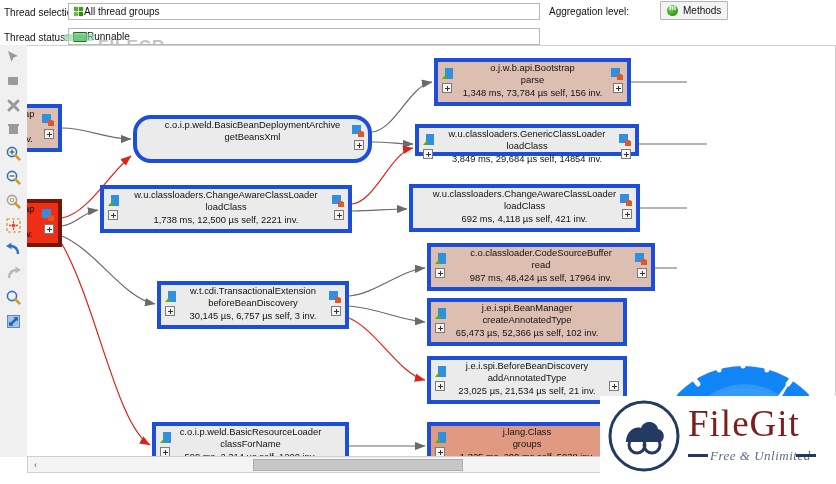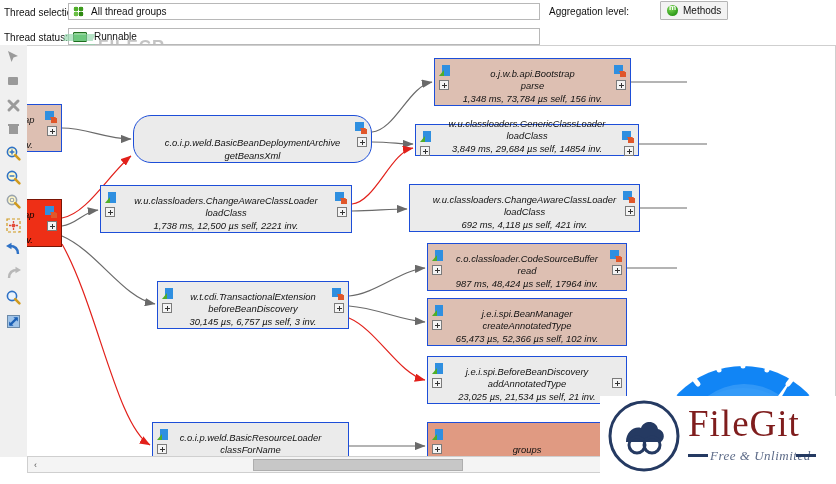--- a/index.html
+++ b/index.html
@@ -4,21 +4,21 @@
 <style>
   html,body{margin:0;padding:0;background:#fff;}
   body{width:836px;height:484px;font-family:"Liberation Sans",sans-serif;overflow:hidden;position:relative;}
 
   
   .topbar{position:absolute;left:0;top:0;width:836px;height:45px;background:#fff;}
   .frow{position:absolute;height:19px;display:flex;align-items:center;}
   .flabel{font-size:10px;color:#111;white-space:nowrap;}
   .fbox{border:1px solid #b8b8b8;background:#fff;height:17px;display:flex;align-items:center;
         padding:0 4px;box-sizing:border-box;font-size:10px;color:#111;}
-  .fbox .txt{margin-left:7px;}
+  .fbox .txt{margin-left:0;}
   .btnbox{border:1px solid #b5b5b5;background:#f3f3f3;height:19px;display:flex;align-items:center;
           padding:0 6px;box-sizing:border-box;font-size:10px;color:#111;border-radius:1px;}
 
   .ico-threads{width:11px;height:11px;background:
      radial-gradient(circle at 3px 3px,#4fae28 2.3px,transparent 2.6px),
      radial-gradient(circle at 8px 3px,#3d9a1d 2.3px,transparent 2.6px),
      radial-gradient(circle at 3px 8px,#6cc047 2.3px,transparent 2.6px),
      radial-gradient(circle at 8px 8px,#2f8a12 2.3px,transparent 2.6px);}
   .ico-runnable{width:12px;height:8px;background:#35b035;border:1px solid #1f6d1f;border-radius:1px;
      box-shadow:inset 0 2px 0 rgba(255,255,255,.45);}
@@ -32,22 +32,22 @@
              border-right:1px solid #c9c9c9;}
   .tbtn{width:23px;height:23px;margin:1px auto 1px auto;display:flex;align-items:center;justify-content:center;}
   .tbtn svg{display:block;}
 
   
   .canvas{position:absolute;left:27px;top:45px;width:809px;height:412px;background:#fff;overflow:hidden;
           border:1px solid #cfcfcf;border-left:none;box-sizing:border-box;}
   .edges{position:absolute;left:0;top:0;}
 
   
-  .node{position:absolute;box-sizing:border-box;border:1px solid #1d4ed8;
-        display:flex;align-items:flex-end;justify-content:center;font-style:italic;}
+  .node{position:absolute;box-sizing:border-box;border:4px solid #1d4ed8;
+        display:flex;align-items:flex-start;justify-content:center;}
   .node .body{text-align:center;font-size:9.4px;line-height:12.3px;color:#111;padding:0 16px;}
   .node .l1{white-space:nowrap;}
   .node .l2{white-space:nowrap;}
   .node .l3{white-space:nowrap;}
   .node.pink{background:#ddbfb2;}
   .node.gray{background:#ebebeb;}
   .node.salmon{background:#e09a82;}
   .node.sel{background:#ee2f16;border-color:#7a1405;}
   .node.sel .body{color:#000;}
 
@@ -411,21 +411,21 @@
             <path d="M5,6 L11,6 L8,11 Z" fill="#e0572a"></path>
           </svg>
         </span>
         <span class="plus right"></span>
         <div class="body">
           <div class="l1">w.u.classloaders.ChangeAwareClassLoader</div>
           <div class="l2">loadClass</div>
           <div class="l3">692 ms, 4,118 µs self, 421 inv.</div>
         </div>
       </div>
-      <div class="node pink" style="left: 400px; top: 197px; width: 200px; height: 48px;">
+      <div class="node pink" style="left: 400px; top: 197px; width: 228px; height: 48px;">
         <span class="badge left">
           <svg width="12" height="12" viewBox="0 0 12 12">
             <rect x="3" y="0" width="8" height="8" fill="#2f8fe0"></rect>
             <path d="M0,11 L5,5 L5,11 Z" fill="#4fae28"></path>
             <path d="M5,5 L11,5 L11,11 L5,11 Z" fill="#2f8fe0"></path>
           </svg>
         </span>
         <span class="badge right">
           <svg width="12" height="12" viewBox="0 0 12 12">
             <rect x="0" y="0" width="9" height="9" fill="#2f8fe0"></rect>
@@ -475,20 +475,21 @@
       <div class="node salmon" style="left: 400px; top: 376px; width: 200px; height: 48px;">
         <span class="badge left">
           <svg width="12" height="12" viewBox="0 0 12 12">
             <rect x="3" y="0" width="8" height="8" fill="#2f8fe0"></rect>
             <path d="M0,11 L5,5 L5,11 Z" fill="#4fae28"></path>
             <path d="M5,5 L11,5 L11,11 L5,11 Z" fill="#2f8fe0"></path>
           </svg>
         </span>
         <span class="plus left"></span>
         <div class="body">
+          <div class="l1">j.lang.Class</div>
           <div class="l2">groups</div>
           <div class="l3">1,325 ms, 200 ms self, 5038 inv.</div>
         </div>
       </div>
     </div>
 
   <div class="wm-gauge">
     <svg width="232" height="160" viewBox="0 0 232 160">
       <path d="M16,148 A100,100 0 1,1 216,148 Z" fill="#ffffff" opacity="0.92"></path>
       <path d="M26,148 A90,90 0 1,1 206,148 Z" fill="#1185f5"></path>

